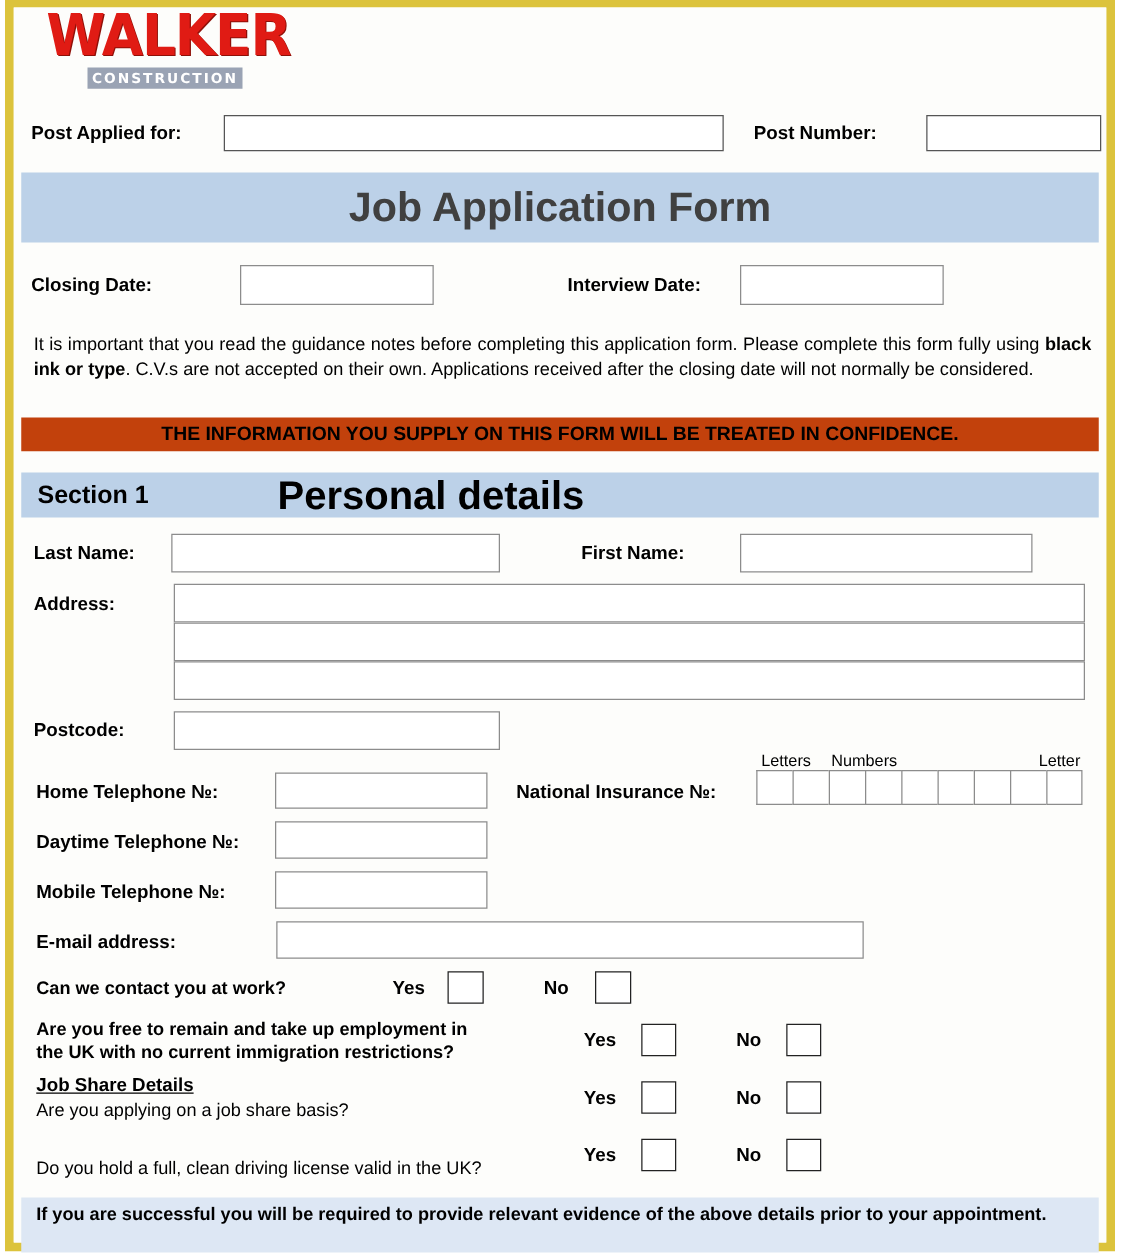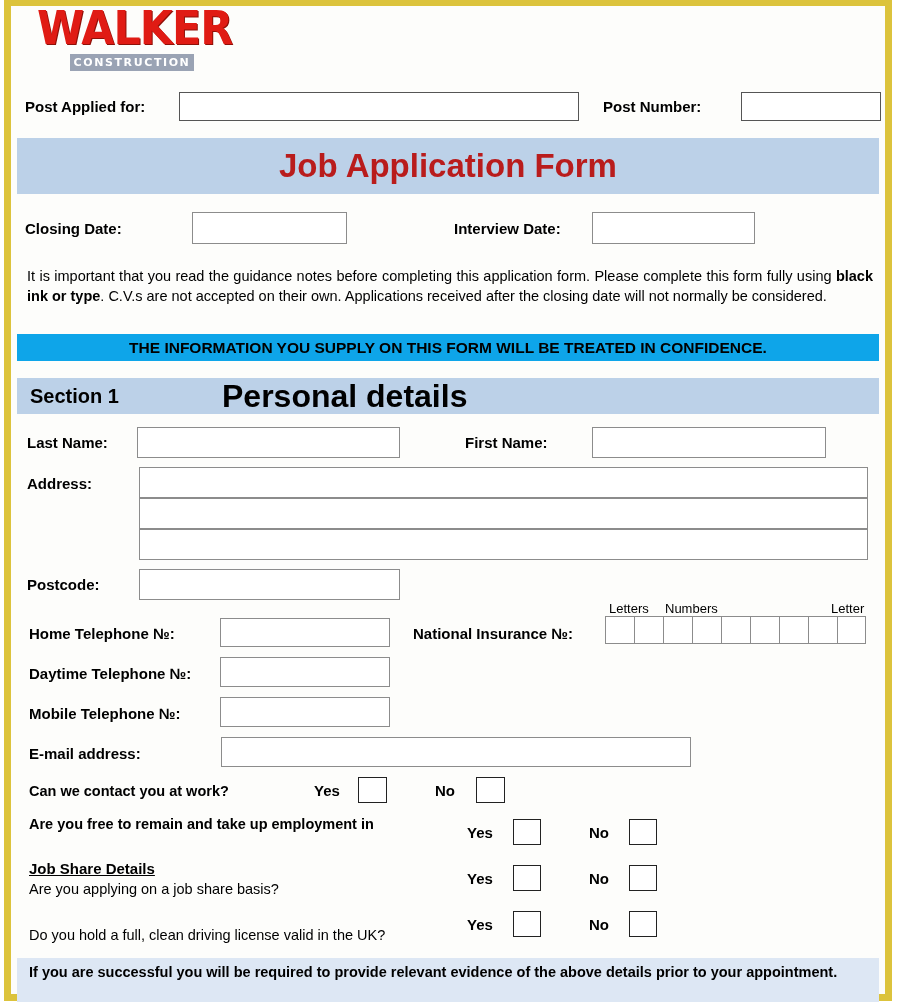--- a/index.html
+++ b/index.html
@@ -119,29 +119,29 @@
     top: 132px;
     width: 862px;
     height: 56px;
     background: #bcd1e8;
     text-align: center;
     font-family: "Liberation Sans", sans-serif;
     font-weight: bold;
     font-size: 33px;
     line-height: 56px;
     letter-spacing: 0px;
-    color: #b91c1c;
+    color: #404040;
   }
   .banner-confidence {
     position: absolute;
     left: 6px;
     top: 328px;
     width: 862px;
     height: 27px;
-    background: #0ea5e9;
+    background: #c2410c;
     text-align: center;
     font-family: "Liberation Sans", sans-serif;
     font-weight: bold;
     font-size: 15.5px;
     line-height: 27px;
     color: #000;
   }
   .banner-section {
     position: absolute;
     left: 6px;
@@ -323,20 +323,21 @@
     <div class="box" style="left:210px; top:731px; width:470px; height:30px;"></div>
 
     <div class="q-text" style="left:18px; top:776px;">Can we contact you at work?</div>
     <div class="yn-lbl" style="left:303px; top:776px;">Yes</div>
     <div class="cbox" style="left:347px; top:771px; width:29px; height:26px;"></div>
     <div class="yn-lbl" style="left:424px; top:776px;">No</div>
     <div class="cbox" style="left:465px; top:771px; width:29px; height:26px;"></div>
 
     <div class="q-text" style="left:18px; top:809px; width:430px;">
       <span>Are you free to remain and take up employment in</span><br>
+      <span>the UK with no current immigration restrictions?</span>
     </div>
     <div class="yn-lbl" style="left:456px; top:818px;">Yes</div>
     <div class="cbox" style="left:502px; top:813px; width:28px; height:26px;"></div>
     <div class="yn-lbl" style="left:578px; top:818px;">No</div>
     <div class="cbox" style="left:618px; top:813px; width:28px; height:26px;"></div>
 
     <div class="q-text u-head" style="left:18px; top:854px; font-size:15px;">Job Share Details</div>
     <div class="q-text-reg" style="left:18px; top:874px;">Are you applying on a job share basis?</div>
     <div class="yn-lbl" style="left:456px; top:864px;">Yes</div>
     <div class="cbox" style="left:502px; top:859px; width:28px; height:26px;"></div>

